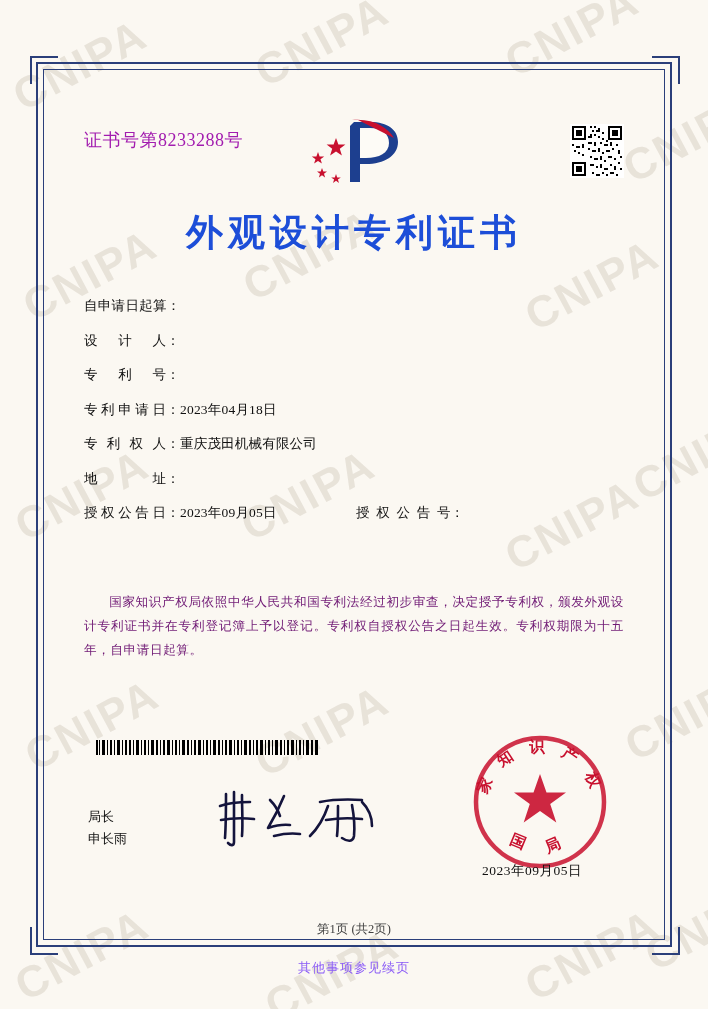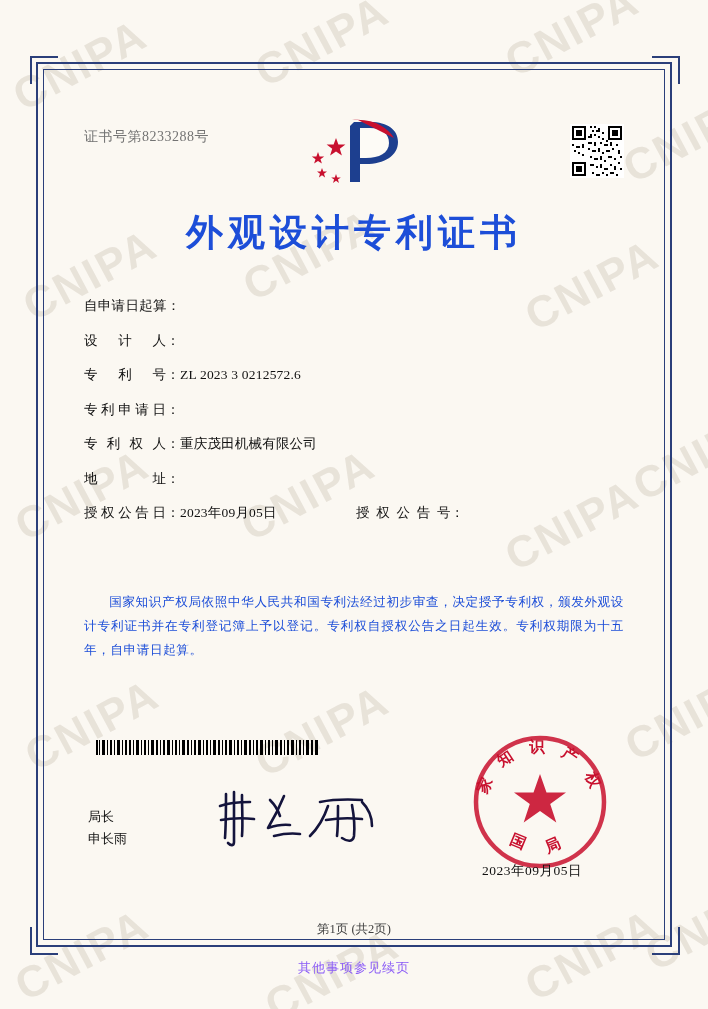--- a/index.html
+++ b/index.html
@@ -69,22 +69,22 @@
   .corner.tl { left: 30px;  top: 56px;  border-left-width: 2px; border-top-width: 2px; }
   .corner.tr { left: 652px; top: 56px;  border-right-width: 2px; border-top-width: 2px; }
   .corner.bl { left: 30px;  top: 927px; border-left-width: 2px; border-bottom-width: 2px; }
   .corner.br { left: 652px; top: 927px; border-right-width: 2px; border-bottom-width: 2px; }
 
   
   .cert-no {
     position: absolute;
     left: 84px;
     top: 128px;
-    font-size: 14px;
-    color: #737373;
+    font-size: 18px;
+    color: #a21caf;
     letter-spacing: 0.5px;
   }
   .logo {
     position: absolute;
     left: 296px;
     top: 116px;
     width: 116px;
     height: 72px;
   }
   .qr {
@@ -151,21 +151,21 @@
   .row.dual .val2 { flex: 1 1 auto; }
 
   
   .paras {
     position: absolute;
     left: 84px;
     top: 590px;
     width: 540px;
     font-size: 12.6px;
     line-height: 24px;
-    color: #1d4ed8;
+    color: #701a75;
     text-align: justify;
   }
   .paras p {
     margin: 0 0 8px 0;
     text-indent: 2em;
     letter-spacing: 0.6px;
   }
 
   
   .barcode {
@@ -366,31 +366,31 @@
         <span>人：</span>
       </div>
     </div>
 
     <div class="row">
       <div class="lbl spread">
         <span>专</span>
         <span>利</span>
         <span>号：</span>
       </div>
-      <div class="val">ZL 2023 3 0212572.6</div>
     </div>
 
     <div class="row">
       <div class="lbl spread">
         <span>专</span>
         <span>利</span>
         <span>申</span>
         <span>请</span>
         <span>日：</span>
       </div>
+      <div class="val">2023年04月18日</div>
     </div>
 
     <div class="row">
       <div class="lbl spread">
         <span>专</span>
         <span>利</span>
         <span>权</span>
         <span>人：</span>
       </div>
       <div class="val">重庆茂田机械有限公司</div>

